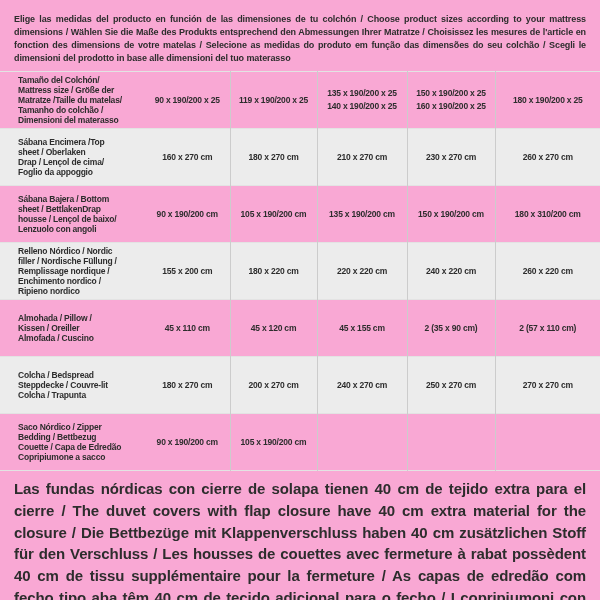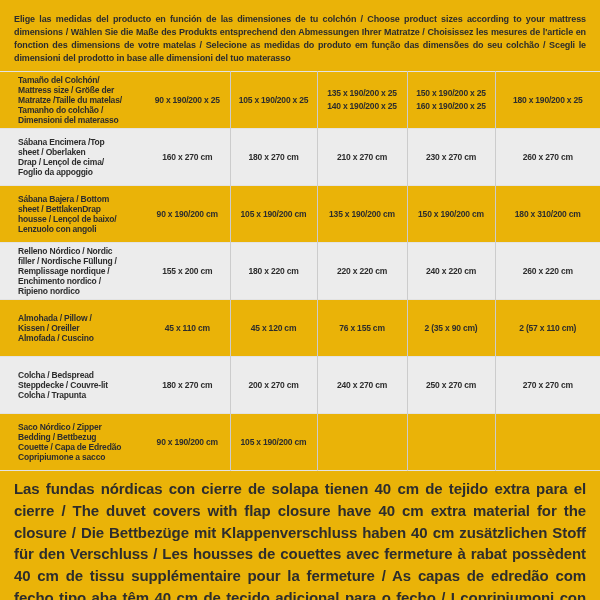--- a/index.html
+++ b/index.html
@@ -9,21 +9,21 @@
     --text:#2d2d2d;
   }
   *{box-sizing:border-box;margin:0;padding:0;}
   html,body{width:600px;height:600px;background:#ffffff;overflow:hidden;}
   body{
     font-family:"Liberation Sans","DejaVu Sans",sans-serif;
     font-weight:700;
     color:var(--text);
     -webkit-font-smoothing:antialiased;
   }
-  .page{width:600px;height:600px;background:#eab308;}
+  .page{width:600px;height:600px;background:#f9a8d4;}
   .intro{
     font-size:9px;
     line-height:1.45;
     letter-spacing:-0.1px;
     text-align:justify;
     padding:13px 14px 6px 14px;
   }
   table.size-table{
     width:100%;
     border-collapse:collapse;
@@ -78,21 +78,21 @@
       <col style="width:105px">
     </colgroup>
     <tbody>
         <tr>
           <td class="label">Tamaño del Colchón/
 Mattress size / Größe der
 Matratze /Taille du matelas/
 Tamanho do colchão /
 Dimensioni del materasso</td>
           <td class="value">90 x 190/200 x 25</td>
-          <td class="value">105 x 190/200 x 25</td>
+          <td class="value">119 x 190/200 x 25</td>
           <td class="value">135 x 190/200 x 25
 140 x 190/200 x 25</td>
           <td class="value">150 x 190/200 x 25
 160 x 190/200 x 25</td>
           <td class="value">180 x 190/200 x 25</td>
         </tr>
         <tr class="shaded">
           <td class="label">Sábana Encimera /Top
 sheet / Oberlaken
 Drap / Lençol de cima/
@@ -125,21 +125,21 @@
           <td class="value">220 x 220 cm</td>
           <td class="value">240 x 220 cm</td>
           <td class="value">260 x 220 cm</td>
         </tr>
         <tr>
           <td class="label">Almohada  / Pillow /
 Kissen / Oreiller
 Almofada / Cuscino</td>
           <td class="value">45 x 110 cm</td>
           <td class="value">45 x 120 cm</td>
-          <td class="value">76 x 155 cm</td>
+          <td class="value">45 x 155 cm</td>
           <td class="value">2 (35 x 90 cm)</td>
           <td class="value">2 (57 x 110 cm)</td>
         </tr>
         <tr class="shaded">
           <td class="label">Colcha / Bedspread
 Steppdecke / Couvre-lit
 Colcha / Trapunta</td>
           <td class="value">180 x 270 cm</td>
           <td class="value">200 x 270 cm</td>
           <td class="value">240 x 270 cm</td>

